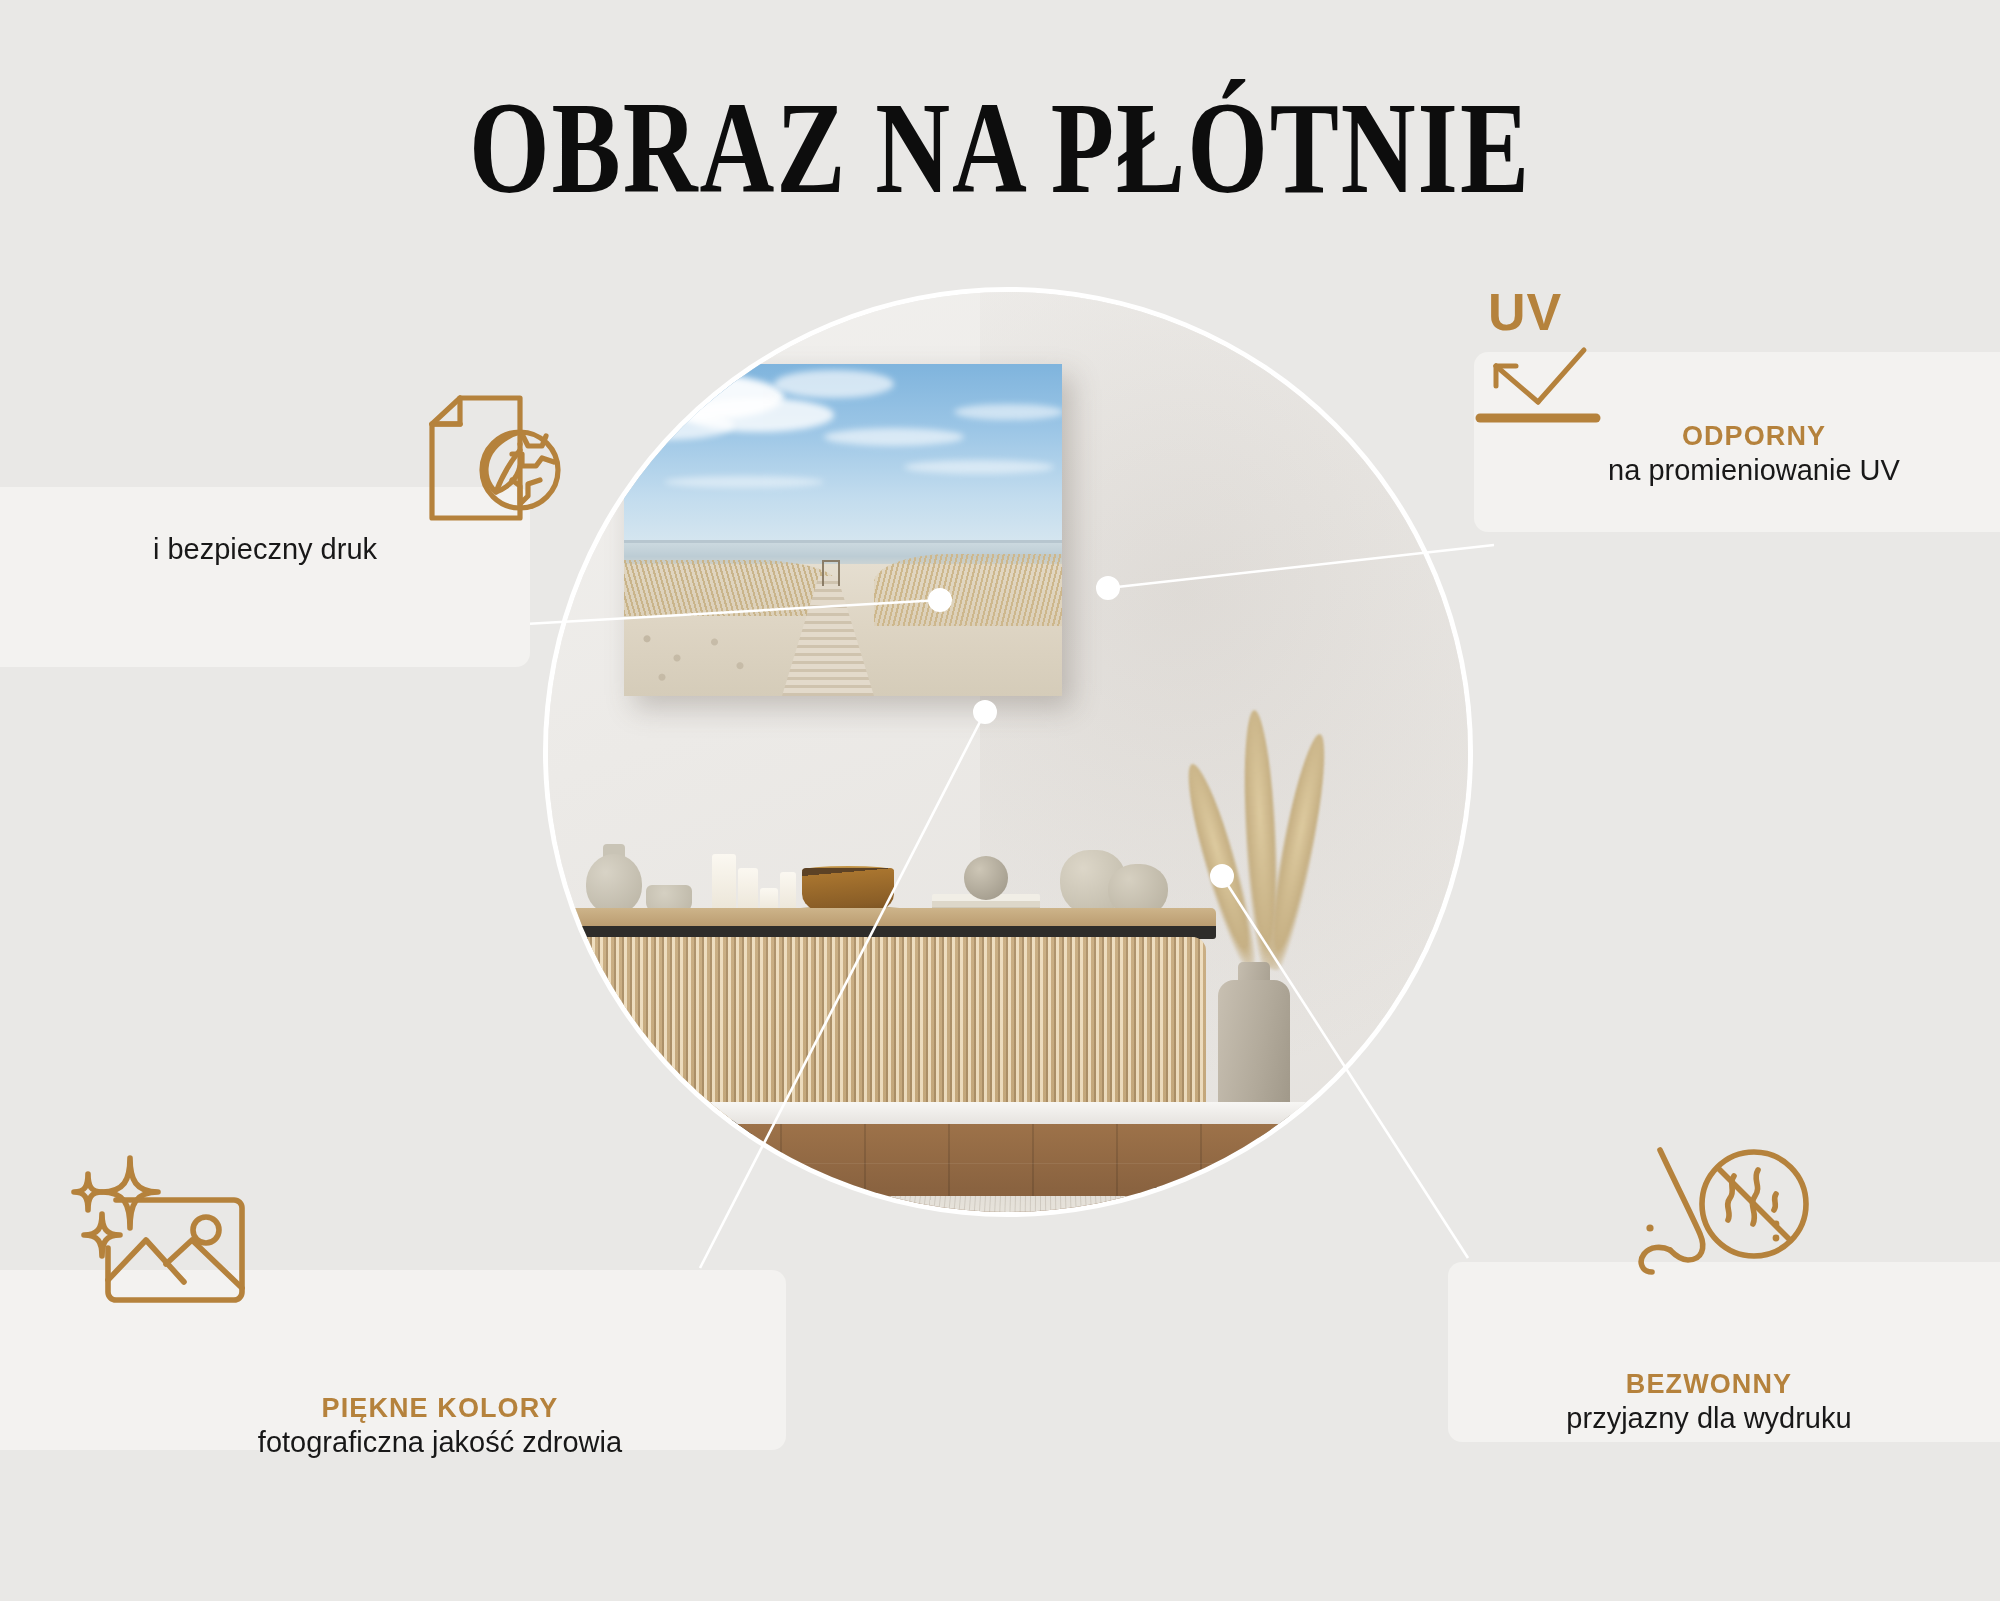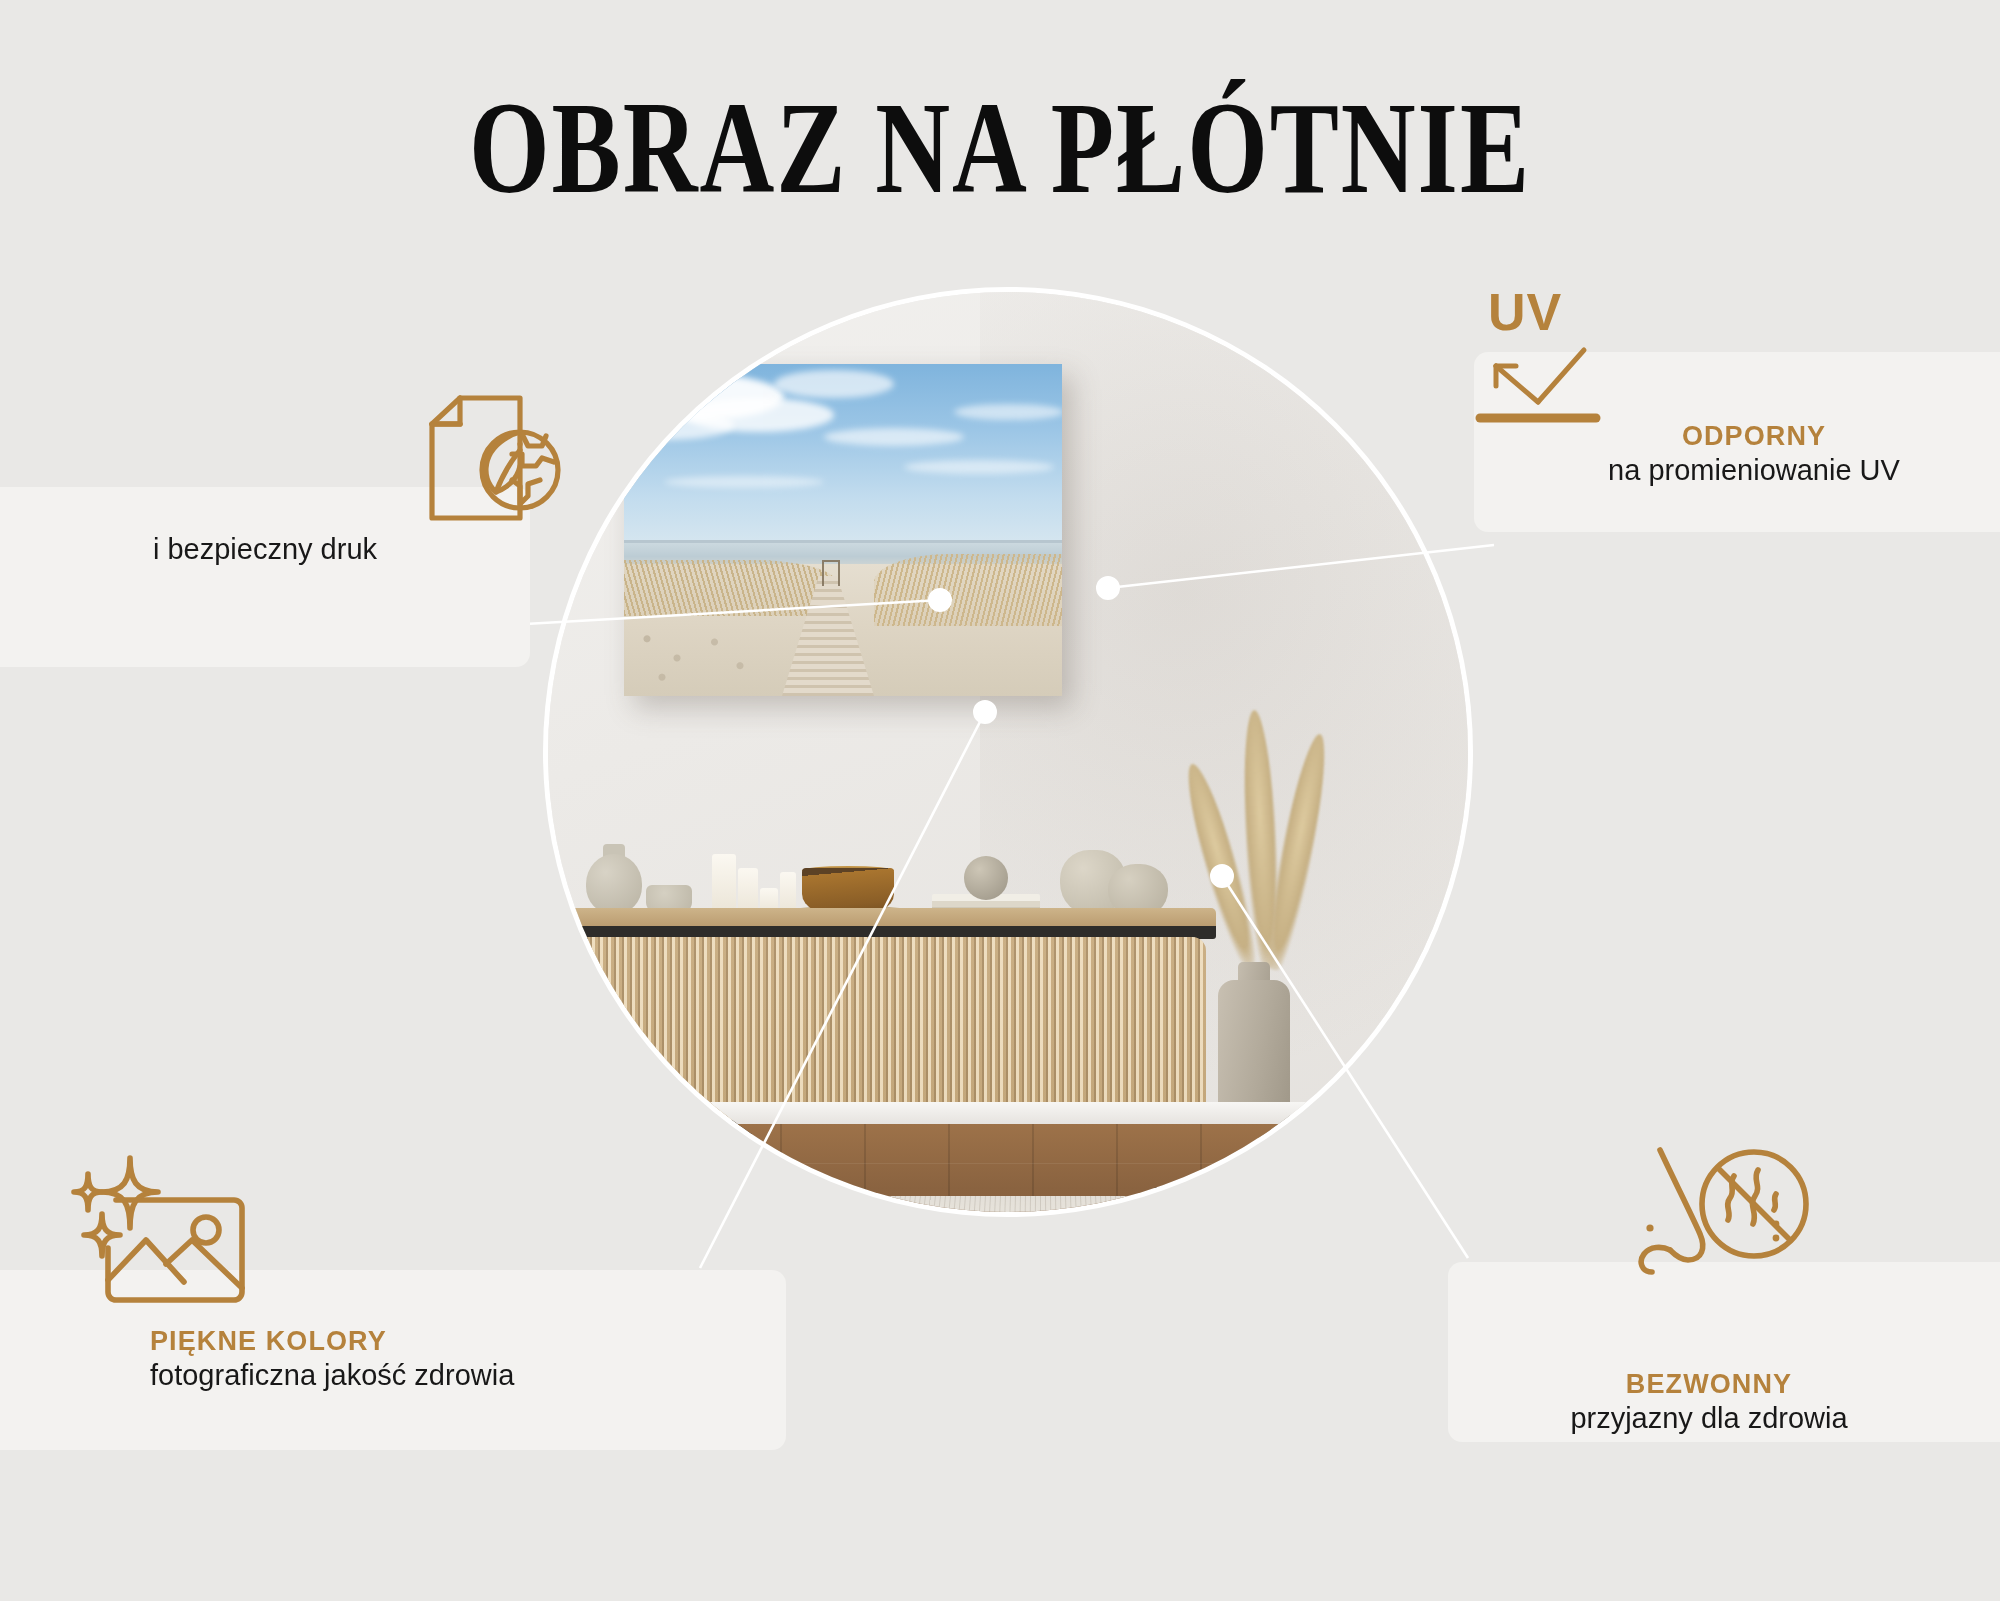--- a/index.html
+++ b/index.html
@@ -160,21 +160,21 @@
   .card-title{font-size:27px;font-weight:700;color:#b5823c;letter-spacing:1.1px;line-height:1.2;}
   .card-sub{font-size:29px;color:#181818;line-height:1.25;}
 
   .card.eco{left:-30px;top:487px;width:560px;height:180px;border-radius:0 14px 14px 0;}
   .eco-text{position:absolute;left:30px;top:531px;width:470px;text-align:center;}
 
   .card.uv{left:1474px;top:352px;width:560px;height:180px;border-radius:14px 0 0 14px;}
   .uv-text{position:absolute;left:1494px;top:420px;width:520px;text-align:center;}
 
   .card.kolory{left:-30px;top:1270px;width:816px;height:180px;border-radius:0 14px 14px 0;}
-  .kolory-text{position:absolute;left:150px;top:1325px;width:580px;}
+  .kolory-text{position:absolute;left:150px;top:1392px;width:580px;text-align:center;}
 
   .card.bez{left:1448px;top:1262px;width:586px;height:180px;border-radius:14px 0 0 14px;}
   .bez-text{position:absolute;left:1484px;top:1320px;width:450px;text-align:center;margin-top:48px;}
 
   .icon{position:absolute;}
   .uvlabel{position:absolute;left:1488px;top:286px;font-size:52px;font-weight:700;
      color:#b5823c;letter-spacing:1px;line-height:1;}
 </style>
 </head>
 <body>
@@ -329,16 +329,16 @@
       <path d="M82 26 L154 98"></path>
       <path d="M98 34 C92 42 100 48 94 56 C88 64 96 70 92 78"></path>
       <path d="M122 28 C116 38 126 44 119 54 C112 64 122 70 117 82"></path>
       <path d="M140 52 C136 58 142 62 138 68"></path>
       <circle cx="140" cy="82" r="3.4" fill="#b5823c" stroke="none"></circle>
       <circle cx="140" cy="96" r="3.4" fill="#b5823c" stroke="none"></circle>
     </svg>
   </div>
   <div class="bez-text">
     <div class="card-title">BEZWONNY</div>
-    <div class="card-sub">przyjazny dla zdrowia</div>
+    <div class="card-sub">przyjazny dla wydruku</div>
   </div>
 
 </div>
 
 </body></html>

